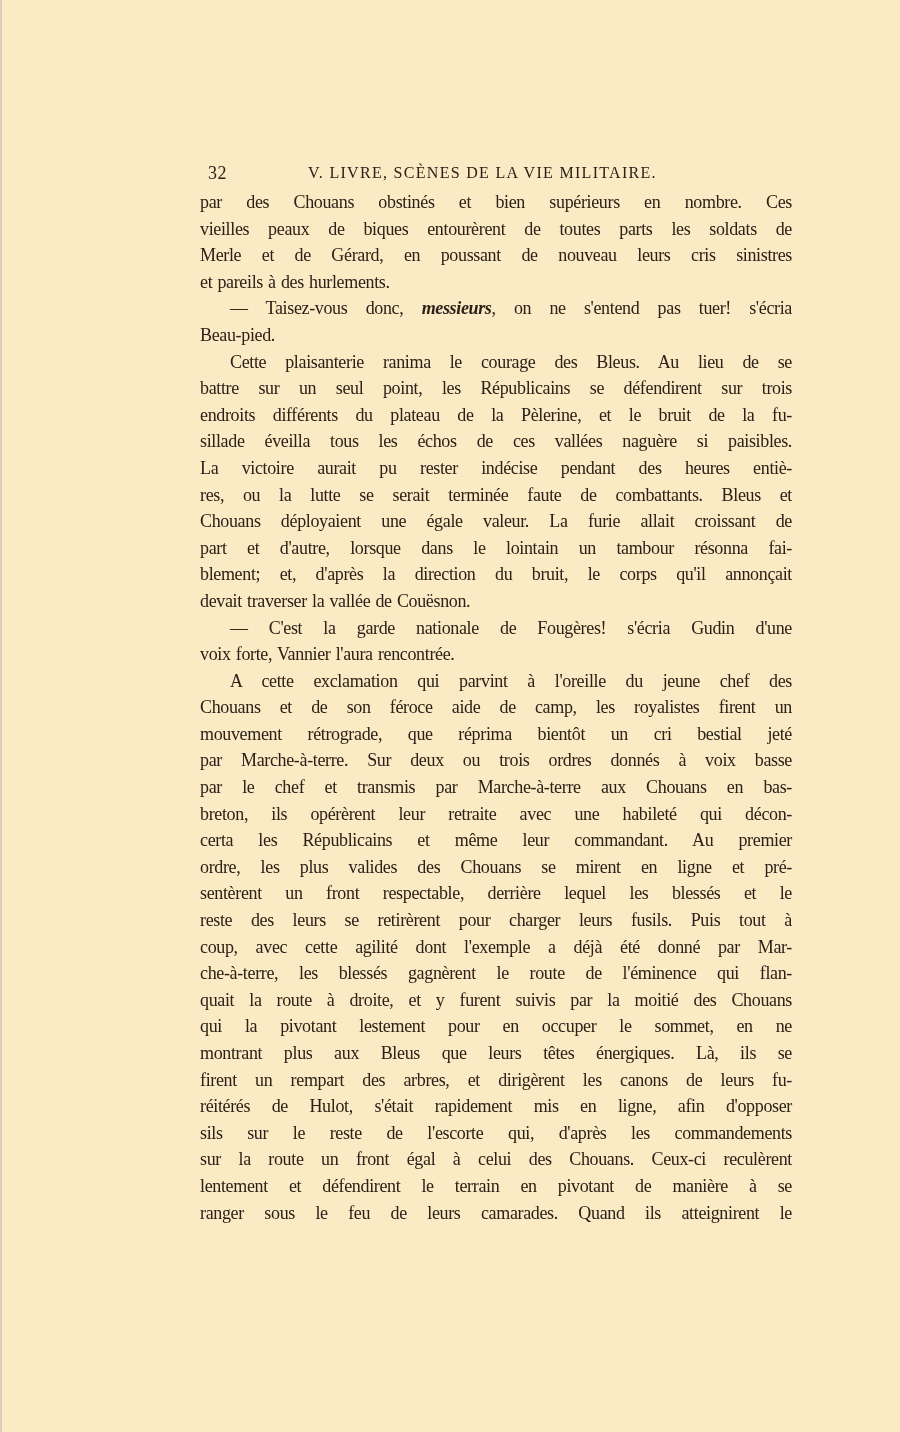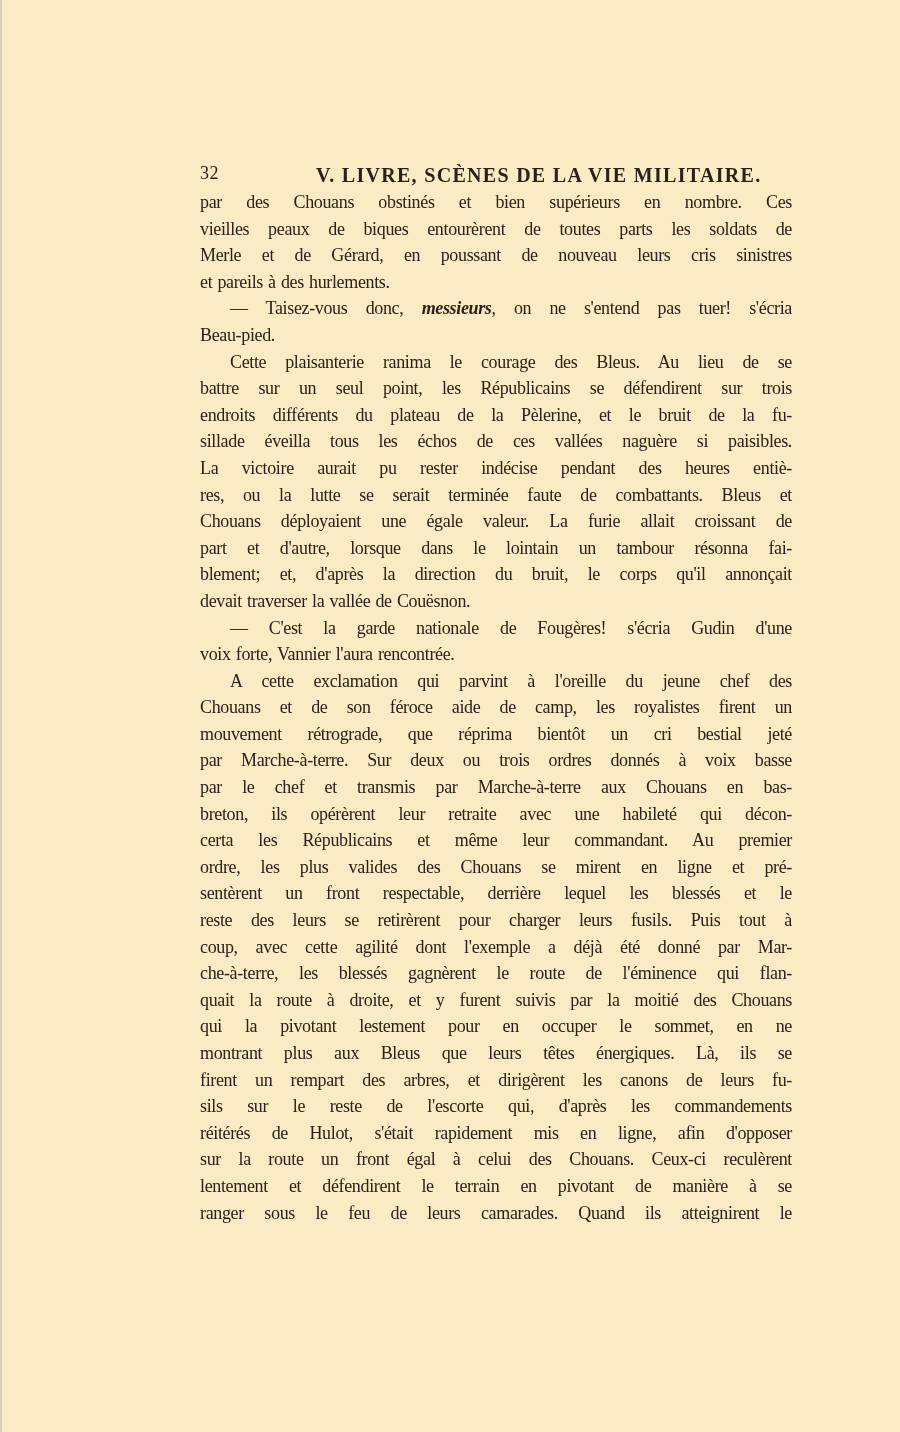--- a/index.html
+++ b/index.html
@@ -12,28 +12,28 @@
   }
   .page-edge {
     position: absolute; left: 0; top: 0; width: 2px; height: 100%;
     background: #d8cfb8;
   }
   .page {
     position: absolute; left: 200px; top: 161px; width: 592px;
   }
   .running-head {
     position: relative; height: 28px;
-    font-size: 17px; letter-spacing: 0.6px;
+    font-size: 17px; letter-spacing: 0.6px; margin-left: 8px;
   }
   .page-number {
     position: absolute; left: 0; top: 2px; font-size: 18px;
   }
   .head-title {
-    position: absolute; left: 116px; top: 3px;
-    font-size: 20px; letter-spacing: 1.3px; font-weight: bold;
+    position: absolute; left: 100px; top: 3px;
+    font-size: 16px; letter-spacing: 1.3px; font-weight: normal;
   }
   .body-text {
     font-size: 18px; line-height: 26.6px;
     text-align: justify;
     font-stretch: condensed;
   }
   .line {
     display: block; height: 26.6px; white-space: nowrap;
     text-align: justify; text-align-last: justify;
     overflow: visible;
@@ -81,19 +81,19 @@
       <div class="line"><span>certa les Républicains et même leur commandant. Au premier</span></div>
       <div class="line"><span>ordre, les plus valides des Chouans se mirent en ligne et pré-</span></div>
       <div class="line"><span>sentèrent un front respectable, derrière lequel les blessés et le</span></div>
       <div class="line"><span>reste des leurs se retirèrent pour charger leurs fusils. Puis tout à</span></div>
       <div class="line"><span>coup, avec cette agilité dont l'exemple a déjà été donné par Mar-</span></div>
       <div class="line"><span>che-à-terre, les blessés gagnèrent le route de l'éminence qui flan-</span></div>
       <div class="line"><span>quait la route à droite, et y furent suivis par la moitié des Chouans</span></div>
       <div class="line"><span>qui la pivotant lestement pour en occuper le sommet, en ne</span></div>
       <div class="line"><span>montrant plus aux Bleus que leurs têtes énergiques. Là, ils se</span></div>
       <div class="line"><span>firent un rempart des arbres, et dirigèrent les canons de leurs fu-</span></div>
+      <div class="line"><span>réitérés de Hulot, s'était rapidement mis en ligne, afin d'opposer</span></div>
       <div class="line"><span>sils sur le reste de l'escorte qui, d'après les commandements</span></div>
-      <div class="line"><span>réitérés de Hulot, s'était rapidement mis en ligne, afin d'opposer</span></div>
       <div class="line"><span>sur la route un front égal à celui des Chouans. Ceux-ci reculèrent</span></div>
       <div class="line"><span>lentement et défendirent le terrain en pivotant de manière à se</span></div>
       <div class="line"><span>ranger sous le feu de leurs camarades. Quand ils atteignirent le</span></div>
     </div>
 </div>
 
 </body></html>

